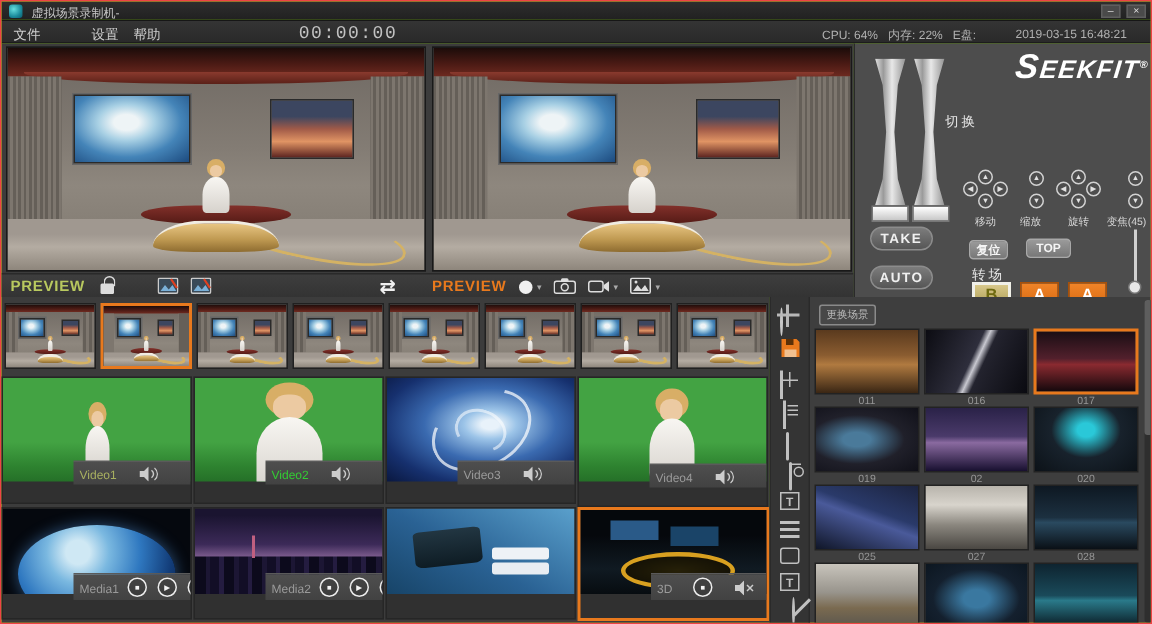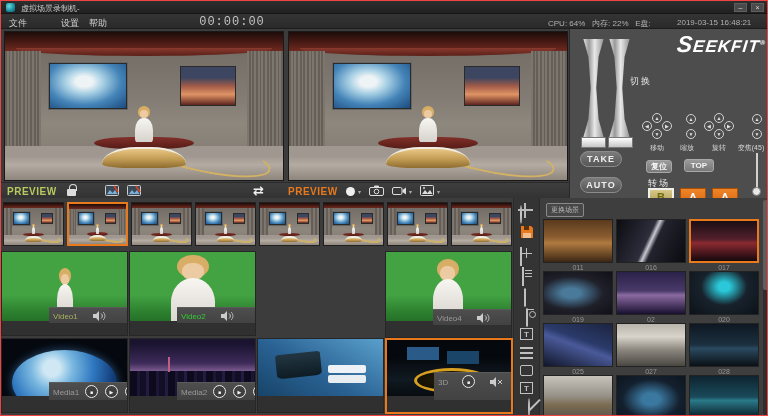--- a/index.html
+++ b/index.html
@@ -511,20 +511,32 @@
       <div class="labelbar" style="height:16px">
         <span class="srcname v2name">Video2</span>
         <svg class="spk" style="left:44px;top:3px" width="13" height="10" viewBox="0 0 13 10">
             <path d="M0 3h3l3-3v10L3 7H0z" fill="#ccc"></path>
             <path d="M8 2.5c1.8 1.4 1.8 3.6 0 5" stroke="#ccc" fill="none"></path>
             <path d="M10 1c2.6 2.2 2.6 5.8 0 8" stroke="#ccc" fill="none" stroke-width=".8"></path>
           </svg>
         <span class="gearwrap" style="left:110px;top:2px"><span class="gear"></span></span>
       </div>
     </div>
+    <div class="cell" style="left:256px;top:53px;width:127px;height:85px">
+      <div class="img vx" style="height:69px"></div>
+      <div class="labelbar" style="height:16px">
+        <span class="srcname">Video3</span>
+        <svg class="spk" style="left:44px;top:3px" width="13" height="10" viewBox="0 0 13 10">
+            <path d="M0 3h3l3-3v10L3 7H0z" fill="#ccc"></path>
+            <path d="M8 2.5c1.8 1.4 1.8 3.6 0 5" stroke="#ccc" fill="none"></path>
+            <path d="M10 1c2.6 2.2 2.6 5.8 0 8" stroke="#ccc" fill="none" stroke-width=".8"></path>
+          </svg>
+        <span class="gearwrap" style="left:110px;top:2px"><span class="gear"></span></span>
+      </div>
+    </div>
     <div class="cell" style="left:384px;top:53px;width:127px;height:87px">
       <div class="img gs" style="height:69px">
         <div class="person" style="left:36%;bottom:0;width:27%;height:86%">
             <i class="hair"></i>
             <i class="face"></i>
             <i class="torso"></i>
           </div>
       </div>
       <div class="labelbar" style="height:16px">
         <span class="srcname">Video4</span>
@@ -569,21 +581,21 @@
     </div>
     <div class="cell" style="left:256px;top:140px;width:127px;height:75px">
       <div class="img ln" style="height:57px">
         <i class="phone"></i>
         <i class="chip1"></i>
           <i class="chip2"></i>
       </div>
     </div>
     <div class="cell sel3d" style="left:384px;top:140px;width:128px;height:76px">
       <div class="img td" style="height:56px"></div>
-      <div class="labelbar" style="height:28px">
+      <div class="labelbar" style="height:18px">
         <span class="srcname" style="top:5px">3D</span>
         <span class="cbtn" style="left:28px;top:2px">■</span>
         <svg class="spk" style="left:56px;top:4px" width="13" height="10" viewBox="0 0 13 10">
             <path d="M0 3h3l3-3v10L3 7H0z" fill="#ccc"></path>
             <path d="M8 3l4 4M12 3l-4 4" stroke="#ccc"></path>
           </svg>
         <span class="gearwrap" style="left:108px;top:3px"><span class="gear"></span></span>
       </div>
     </div>
   </div>

